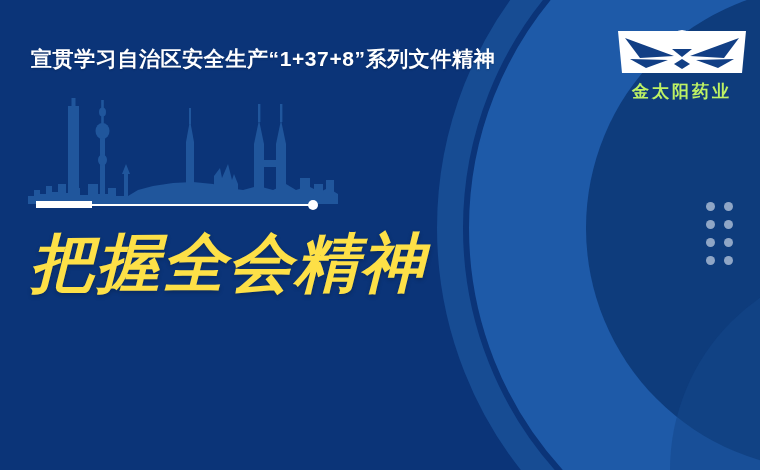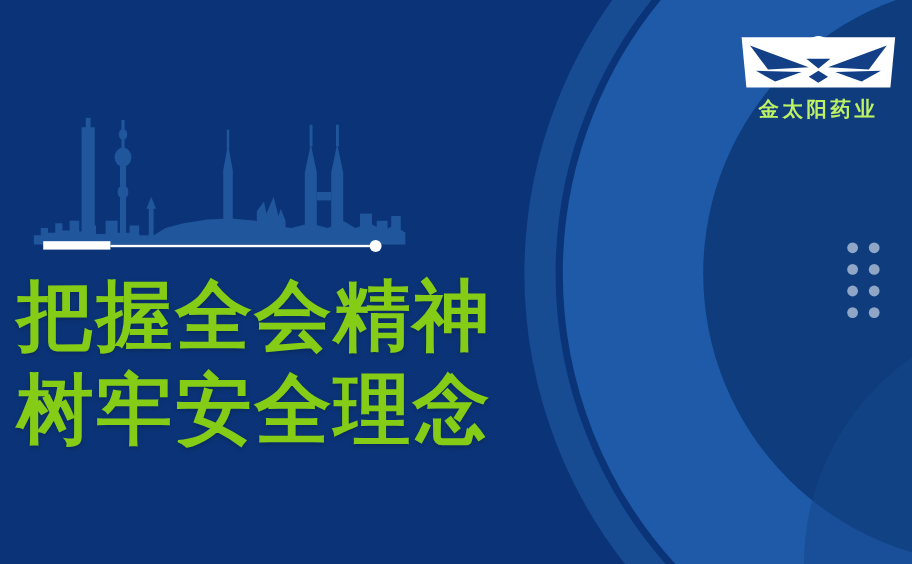--- a/index.html
+++ b/index.html
@@ -85,23 +85,24 @@
     font-size: 21px;
     font-weight: bold;
     letter-spacing: 0.6px;
     line-height: 1.25;
     white-space: nowrap;
     text-shadow: 0 1px 2px rgba(0,0,0,0.18);
   }
 
   .headline {
     position: absolute;
-    left: 14px;
+    left: 30px;
     top: 224px;
-    color: #84cc16;
+    color: #fde047;
+    font-style: italic;
   }
   .headline .line {
     font-size: 64px;
     font-weight: bold;
     line-height: 78px;
     letter-spacing: 2px;
     white-space: nowrap;
     text-shadow: 0 2px 4px rgba(0,0,0,0.22);
   }
 
@@ -203,30 +204,30 @@
         <rect x="252" y="6" width="2.4" height="18"></rect>
         <rect x="236" y="62" width="12" height="7"></rect>
 
         <rect x="272" y="80" width="10" height="20"></rect>
         <rect x="286" y="86" width="9" height="14"></rect>
         <rect x="298" y="82" width="8" height="18"></rect>
       </g>
     </svg>
   </div>
 
+  <div class="eyebrow">宣贯学习自治区安全生产“1+37+8”系列文件精神</div>
 
   <div class="divider">
     <span class="thick"></span>
     <span class="thin"></span>
     <span class="knob"></span>
   </div>
 
   <div class="headline">
     <div class="line">把握全会精神</div>
-    <div class="line">树牢安全理念</div>
   </div>
 
   <div class="logo">
     <svg class="logo-mark" viewBox="0 0 132 46" xmlns="http://www.w3.org/2000/svg">
 
       <path d="M2 2 L130 2 L126 44 L6 44 Z" fill="#ffffff"></path>
 
       <g fill="#123f85">
         <path d="M9 9 L58 27 L24 29 Z"></path>
         <path d="M14 30 L52 31 L30 39 Z"></path>

